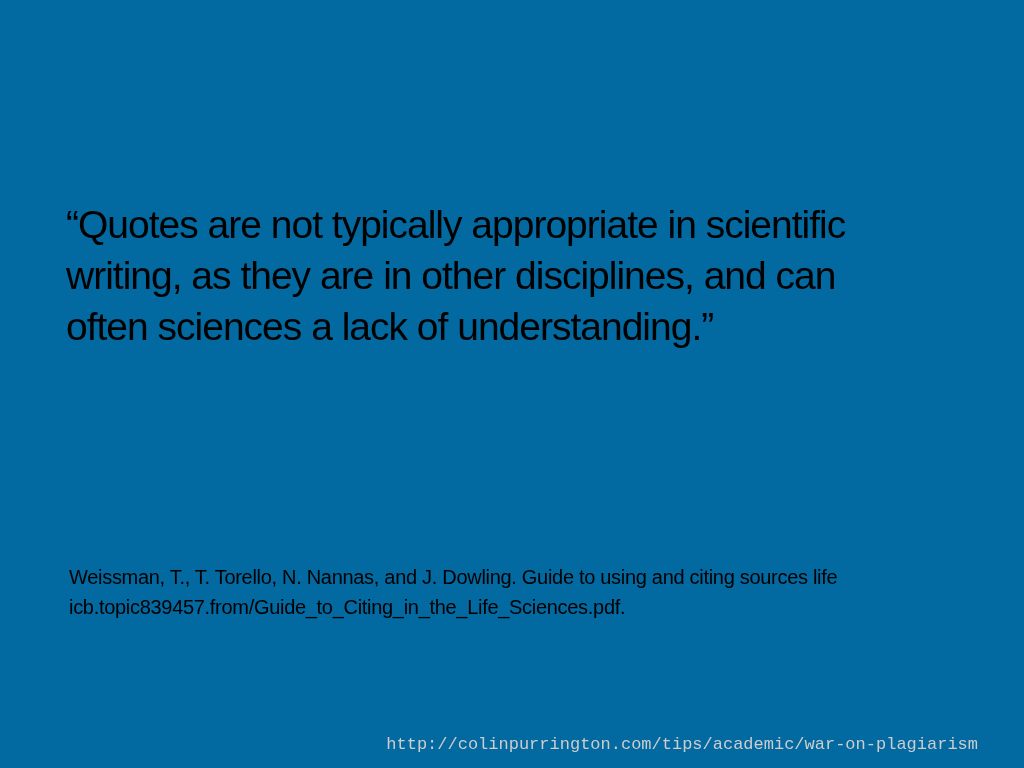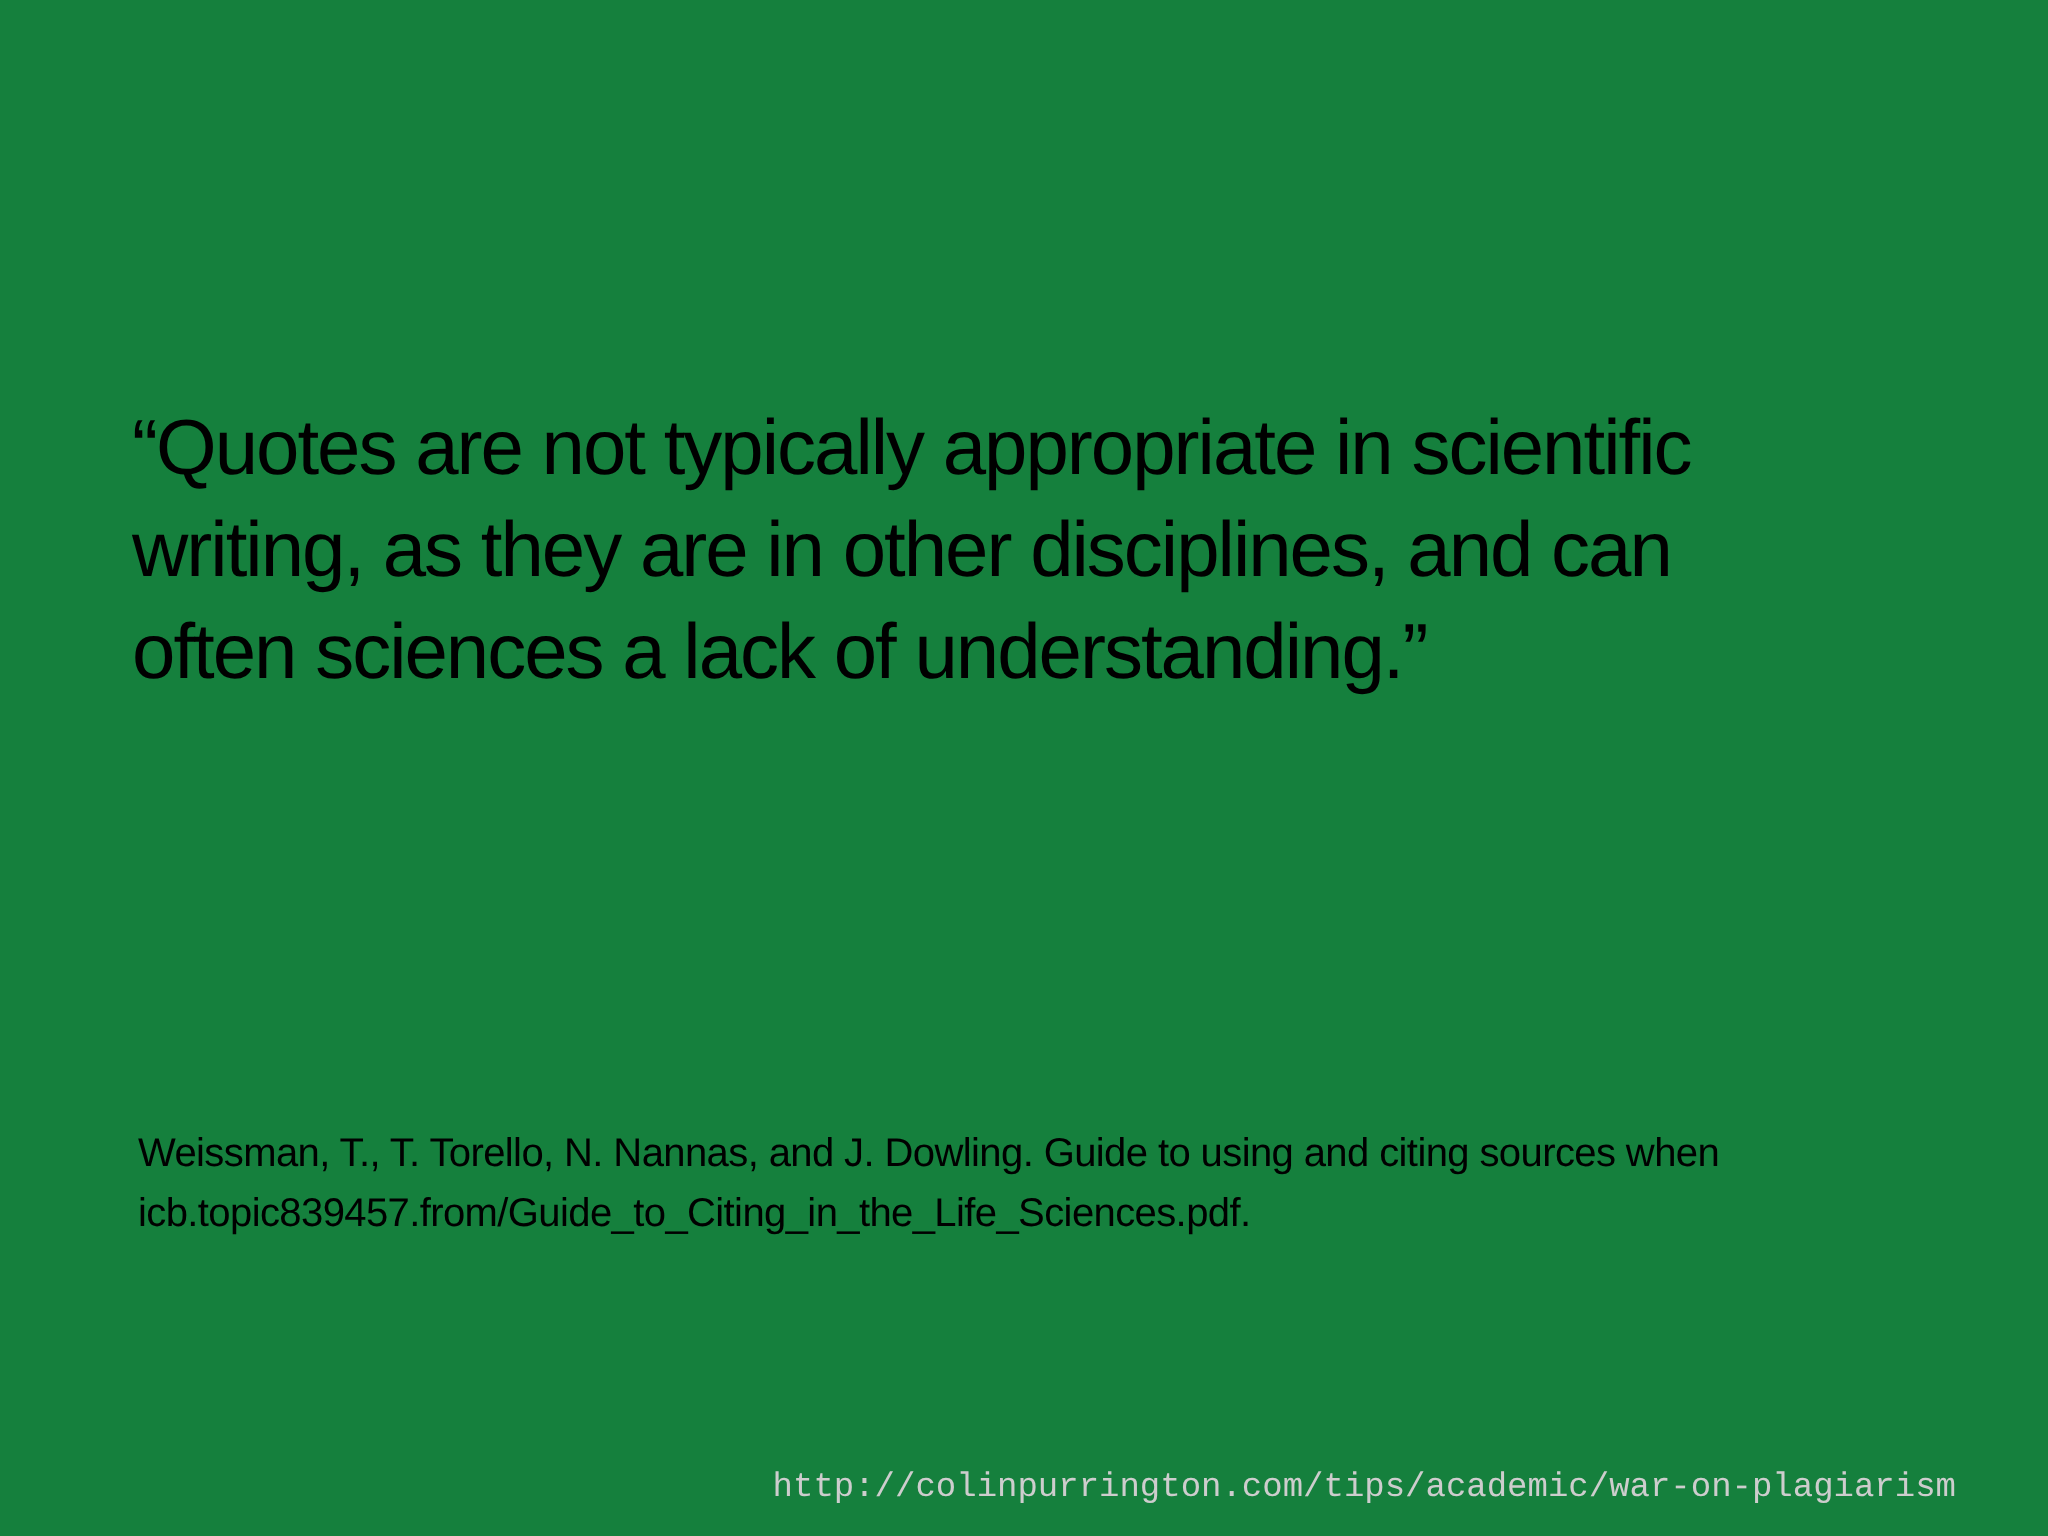--- a/index.html
+++ b/index.html
@@ -4,21 +4,21 @@
   <style>
     html, body {
       margin: 0;
       padding: 0;
       background: #ffffff;
     }
     .slide {
       position: relative;
       width: 1024px;
       height: 768px;
-      background: #15803d;
+      background: #0369a1;
       overflow: hidden;
       font-family: "Liberation Sans", sans-serif;
       color: #000000;
     }
     .quote-block {
       position: absolute;
       left: 66px;
       top: 199px;
       width: 930px;
     }
@@ -59,19 +59,19 @@
 
 <div class="slide">
 
   <div class="quote-block">
     <div class="quote-line">“Quotes are not typically appropriate in scientific</div>
     <div class="quote-line">writing, as they are in other disciplines, and can</div>
     <div class="quote-line">often sciences a lack of understanding.”</div>
   </div>
 
   <div class="citation-block">
-    <div class="citation-line">Weissman, T., T. Torello, N. Nannas, and J. Dowling. Guide to using and citing sources when</div>
+    <div class="citation-line">Weissman, T., T. Torello, N. Nannas, and J. Dowling. Guide to using and citing sources life</div>
     <div class="citation-line">icb.topic839457.from/Guide_to_Citing_in_the_Life_Sciences.pdf.</div>
   </div>
 
   <div class="footer-url">http://colinpurrington.com/tips/academic/war-on-plagiarism</div>
 
 </div>
 
 </body></html>

